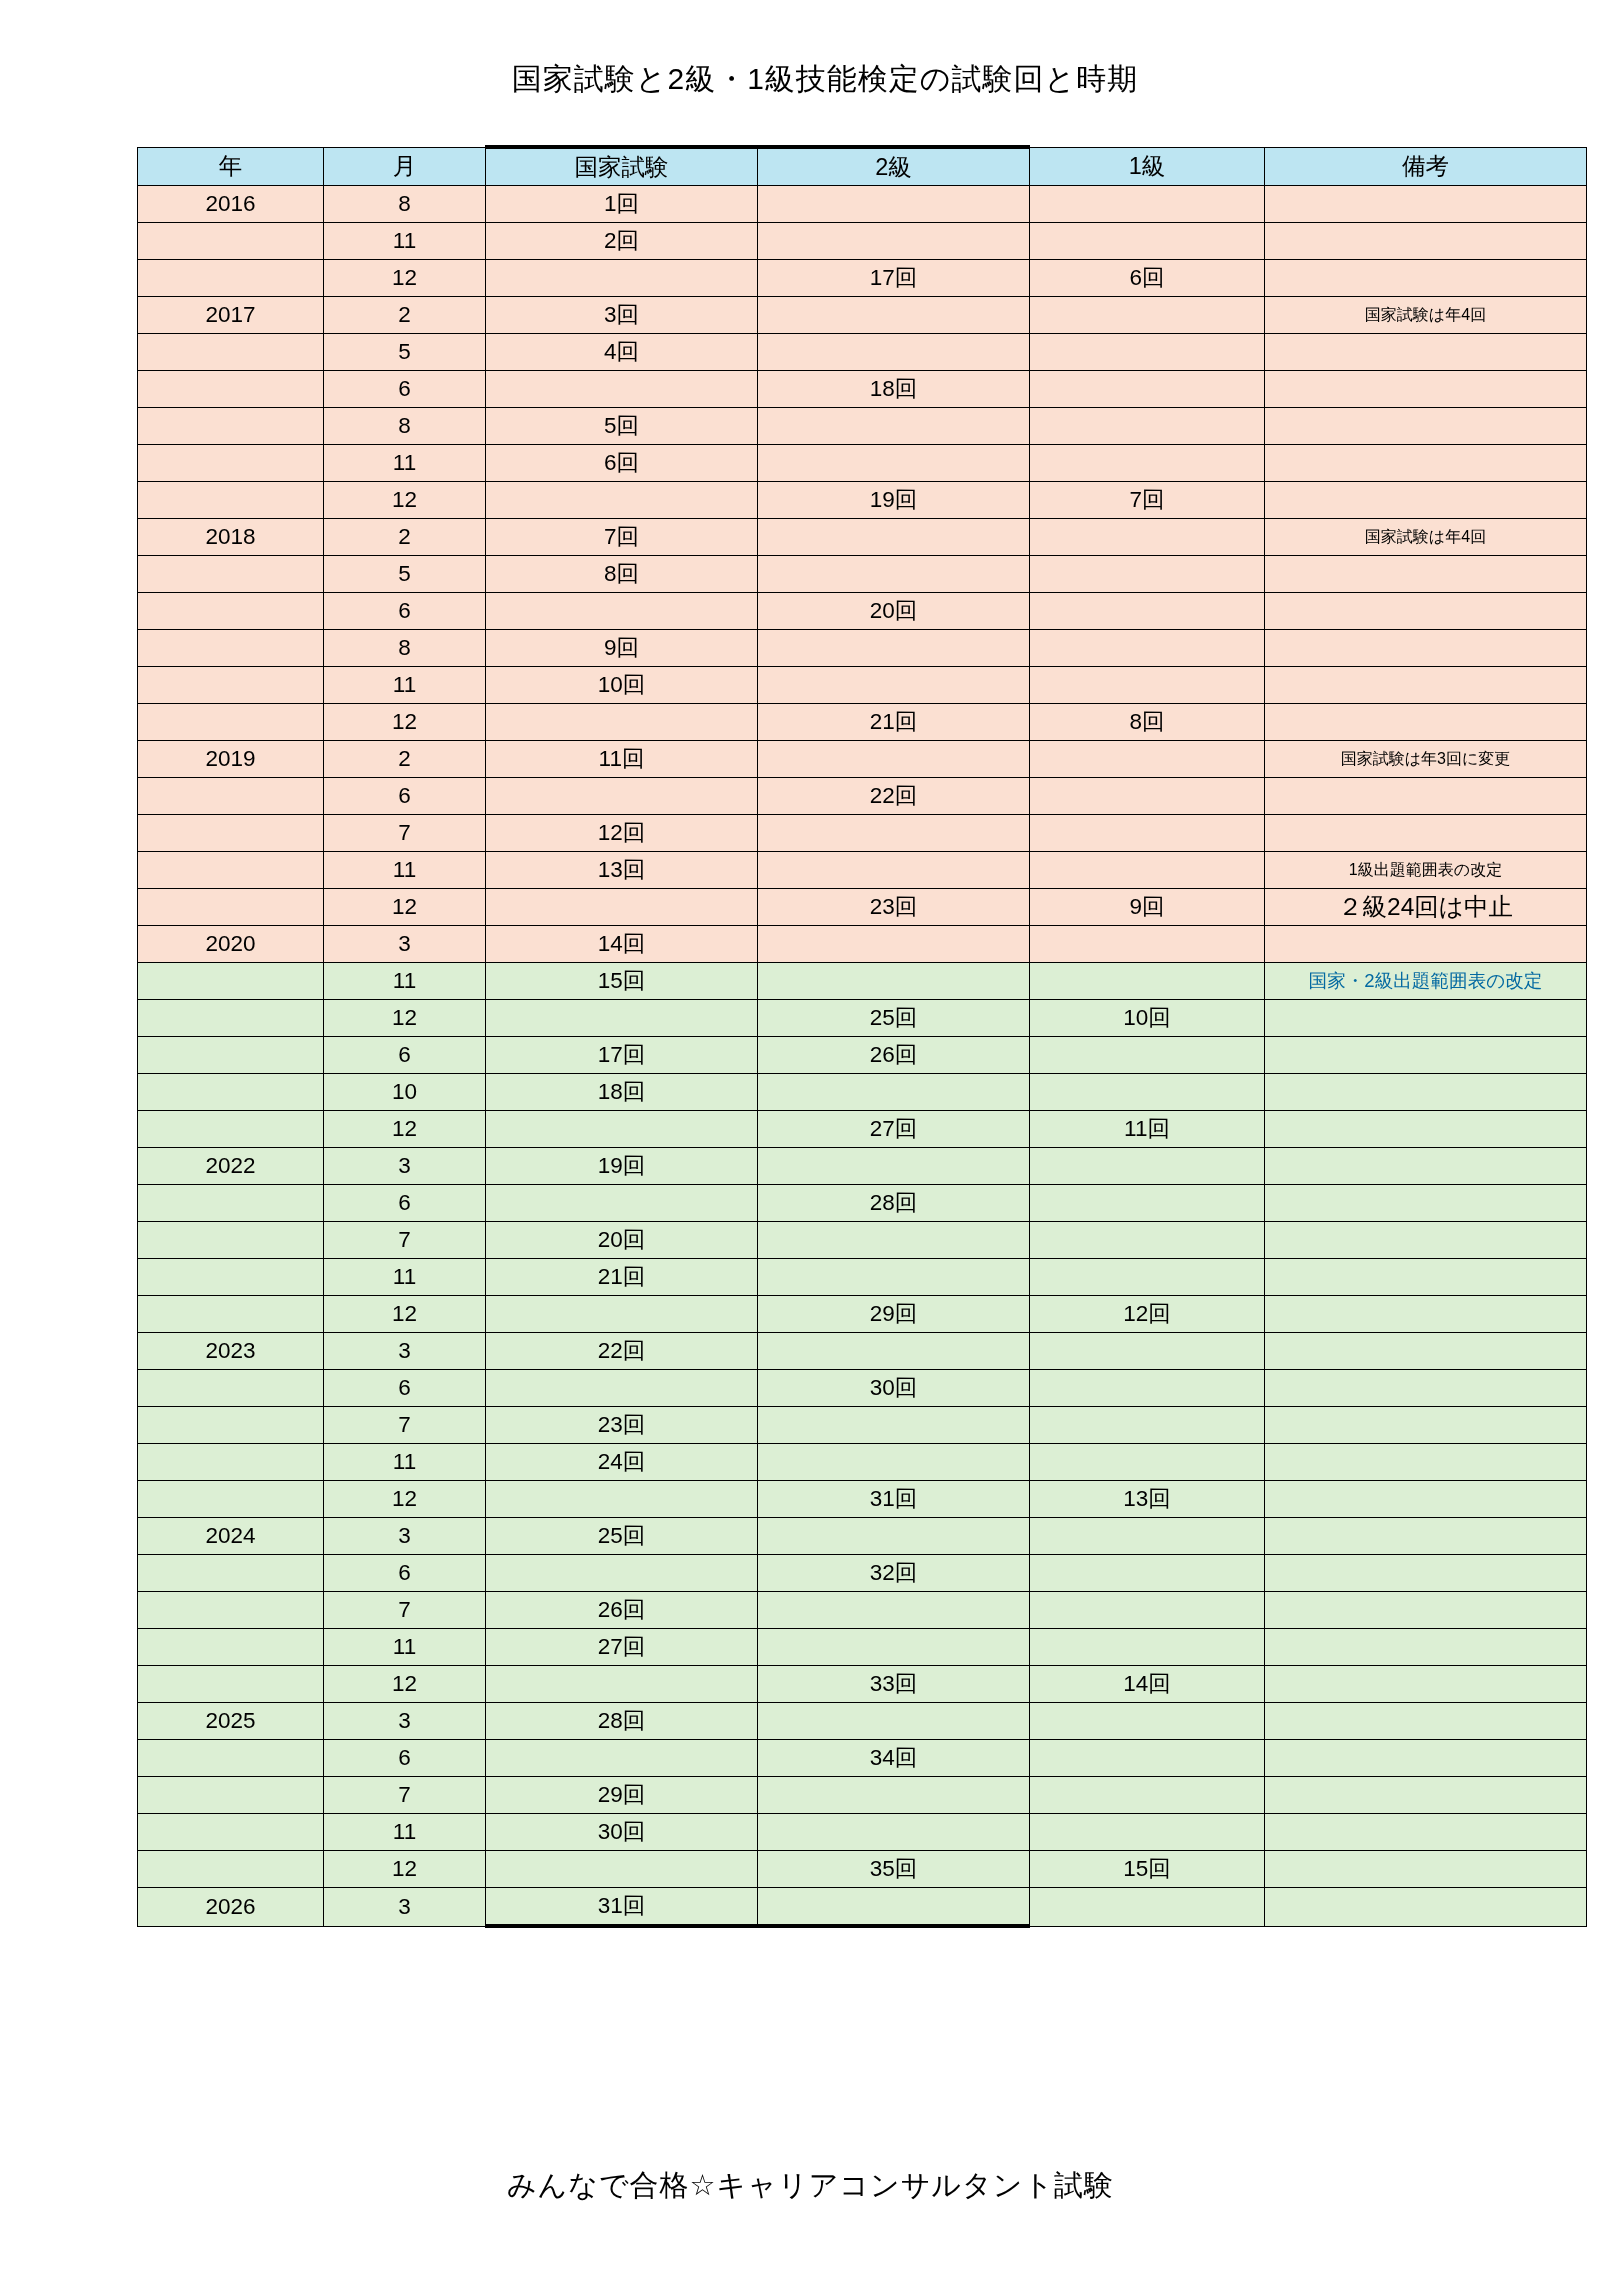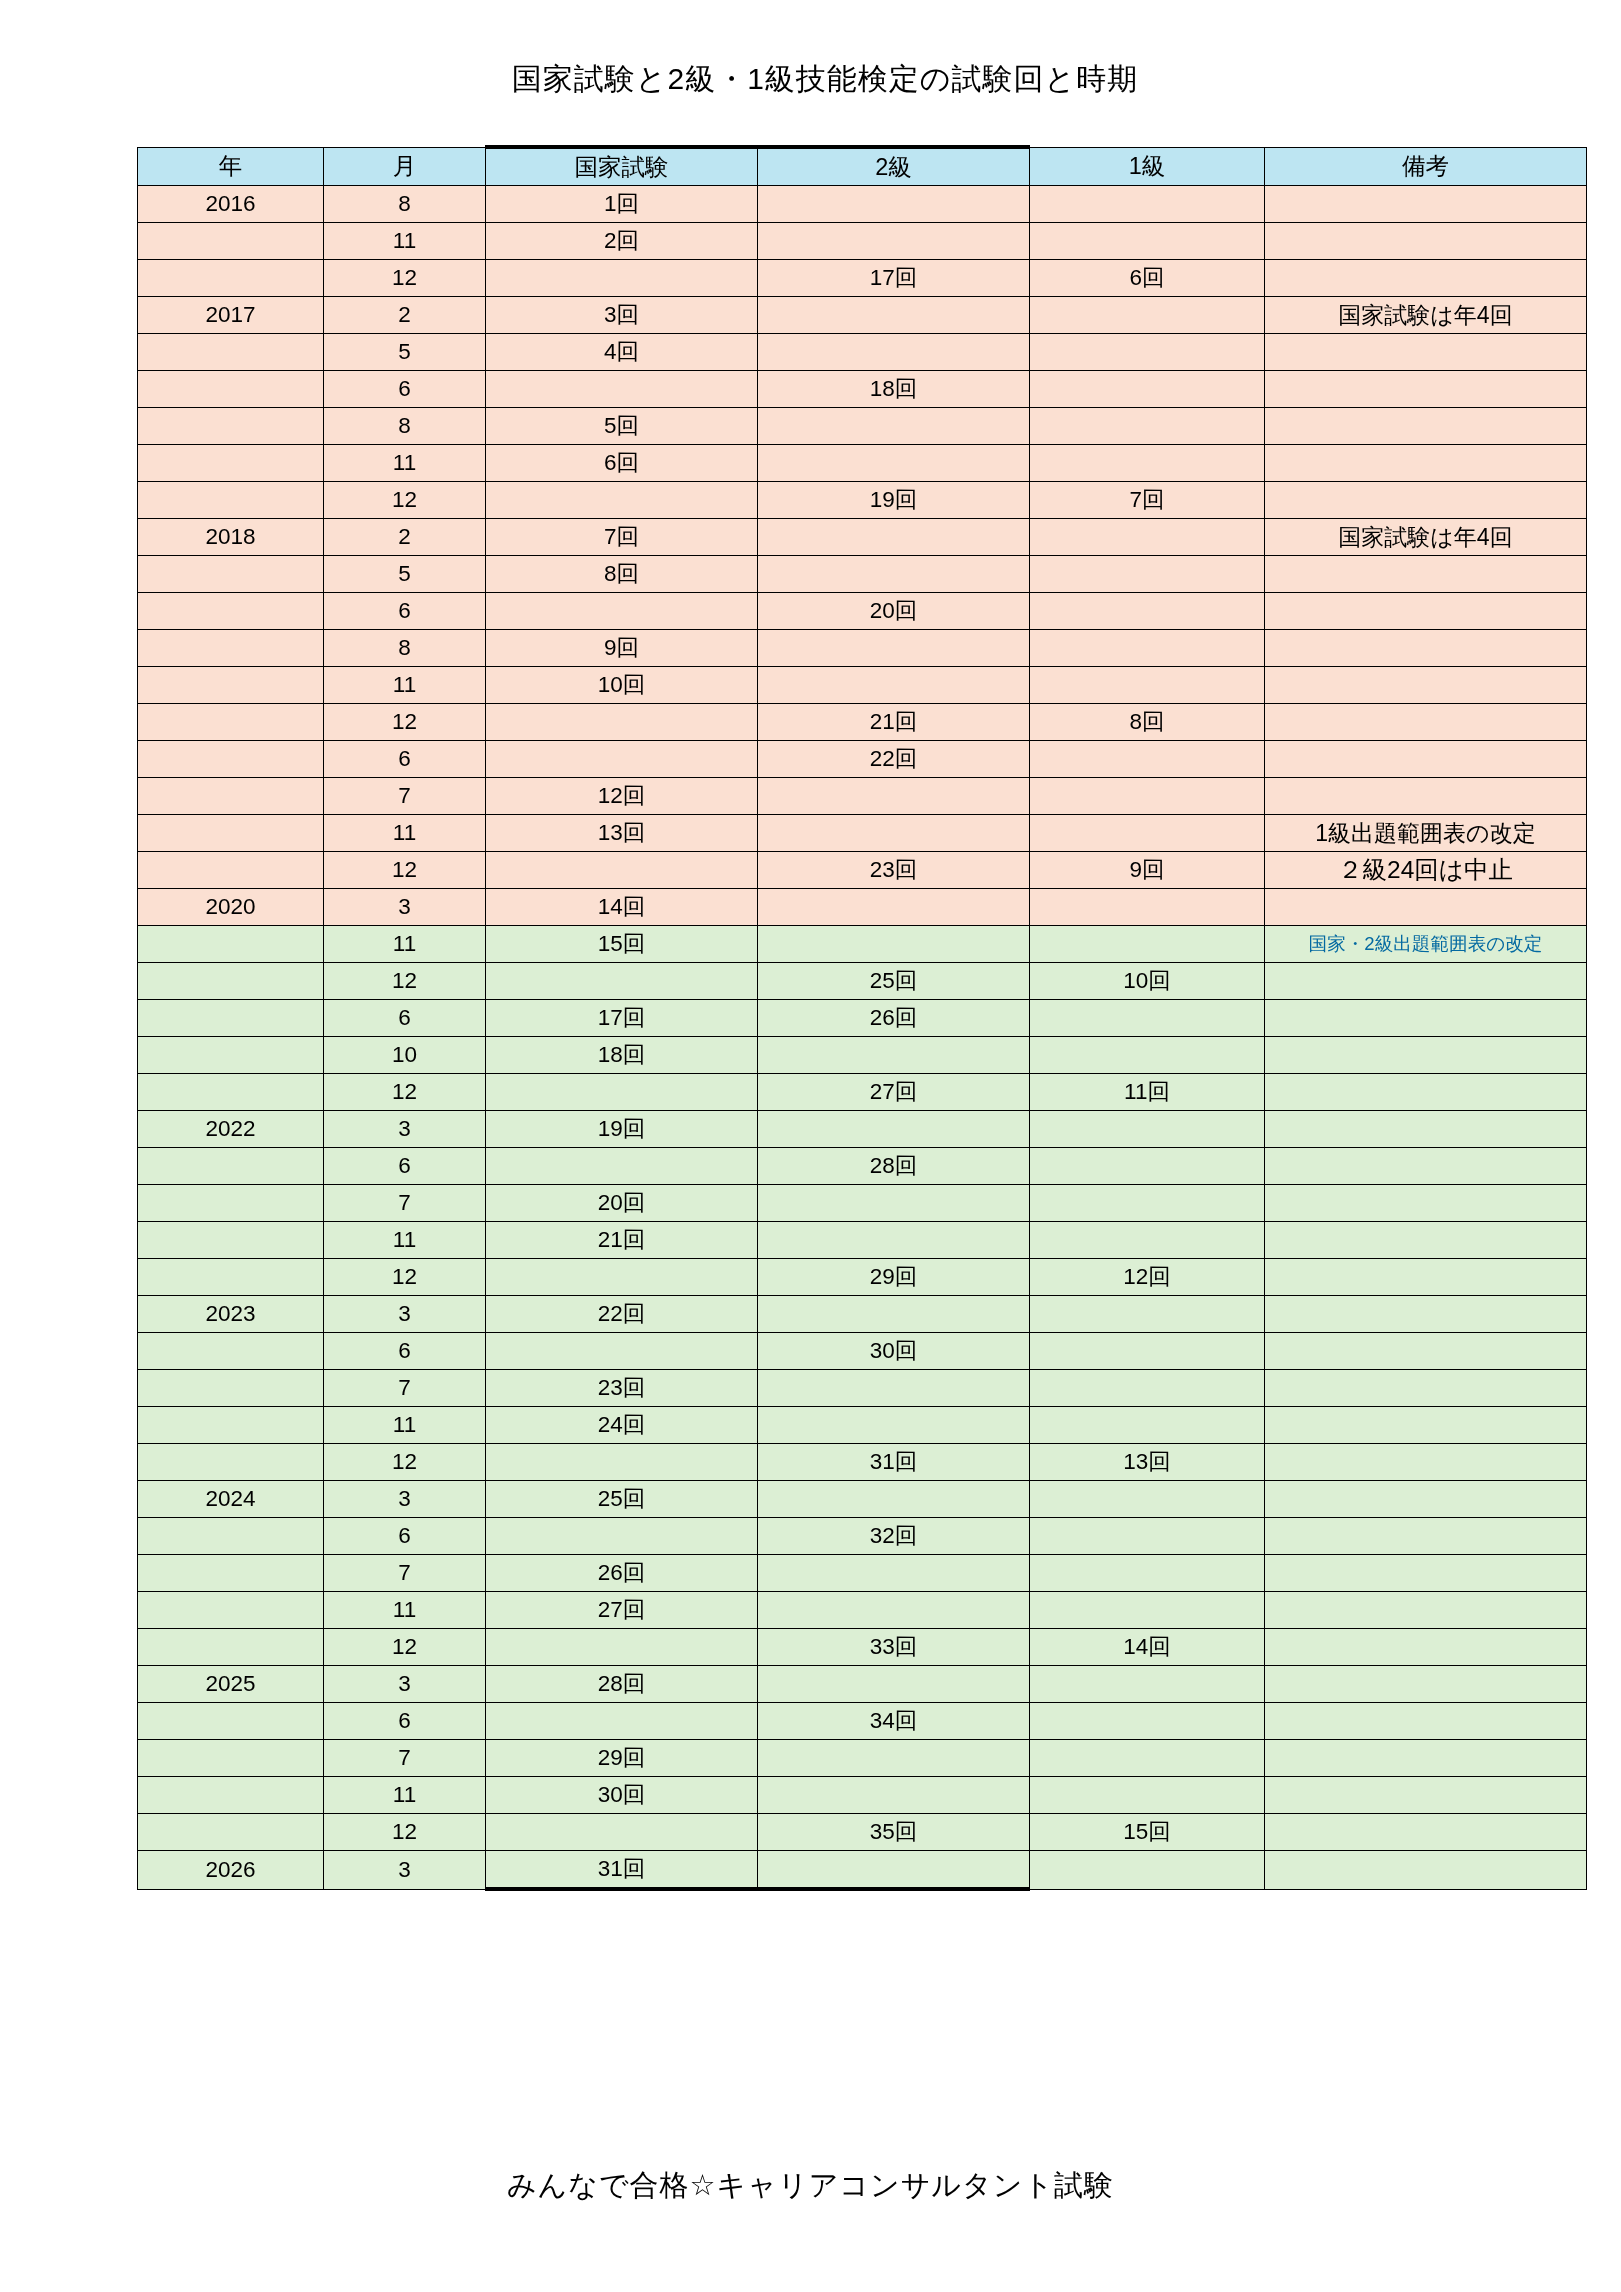--- a/index.html
+++ b/index.html
@@ -78,21 +78,21 @@
   tbody tr:last-child td.col-nat { border-bottom: 4.4px solid #000000; }
 
   
   td.col-g2, th.col-g2 {
     border-right: 4.4px solid #000000;
   }
   thead th.col-g2 { border-top: 4.9px solid #000000; }
   tbody tr:last-child td.col-g2 { border-bottom: 4.4px solid #000000; }
 
   td.note-red { color: #0369a1; font-size: 18.6px; }
-  td.note { font-size: 23px; }
+  td.note { font-size: 16px; }
   td.note-big { font-size: 24.5px; }
 
   #footer-text {
     position: absolute;
     left: 0;
     right: 0;
     top: 2166px;
     text-align: center;
     font-size: 29px;
     letter-spacing: 1px;
@@ -238,20 +238,28 @@
         </tr>
         <tr class="band-pink">
           <td class="col-year"></td>
           <td class="col-month">12</td>
           <td class="col-nat"></td>
           <td class="col-g2">21回</td>
           <td class="col-g1">8回</td>
           <td class="col-note"></td>
         </tr>
         <tr class="band-pink">
+          <td class="col-year">2019</td>
+          <td class="col-month">2</td>
+          <td class="col-nat">11回</td>
+          <td class="col-g2"></td>
+          <td class="col-g1"></td>
+          <td class="col-note note">国家試験は年3回に変更</td>
+        </tr>
+        <tr class="band-pink">
           <td class="col-year"></td>
           <td class="col-month">6</td>
           <td class="col-nat"></td>
           <td class="col-g2">22回</td>
           <td class="col-g1"></td>
           <td class="col-note"></td>
         </tr>
         <tr class="band-pink">
           <td class="col-year"></td>
           <td class="col-month">7</td>

